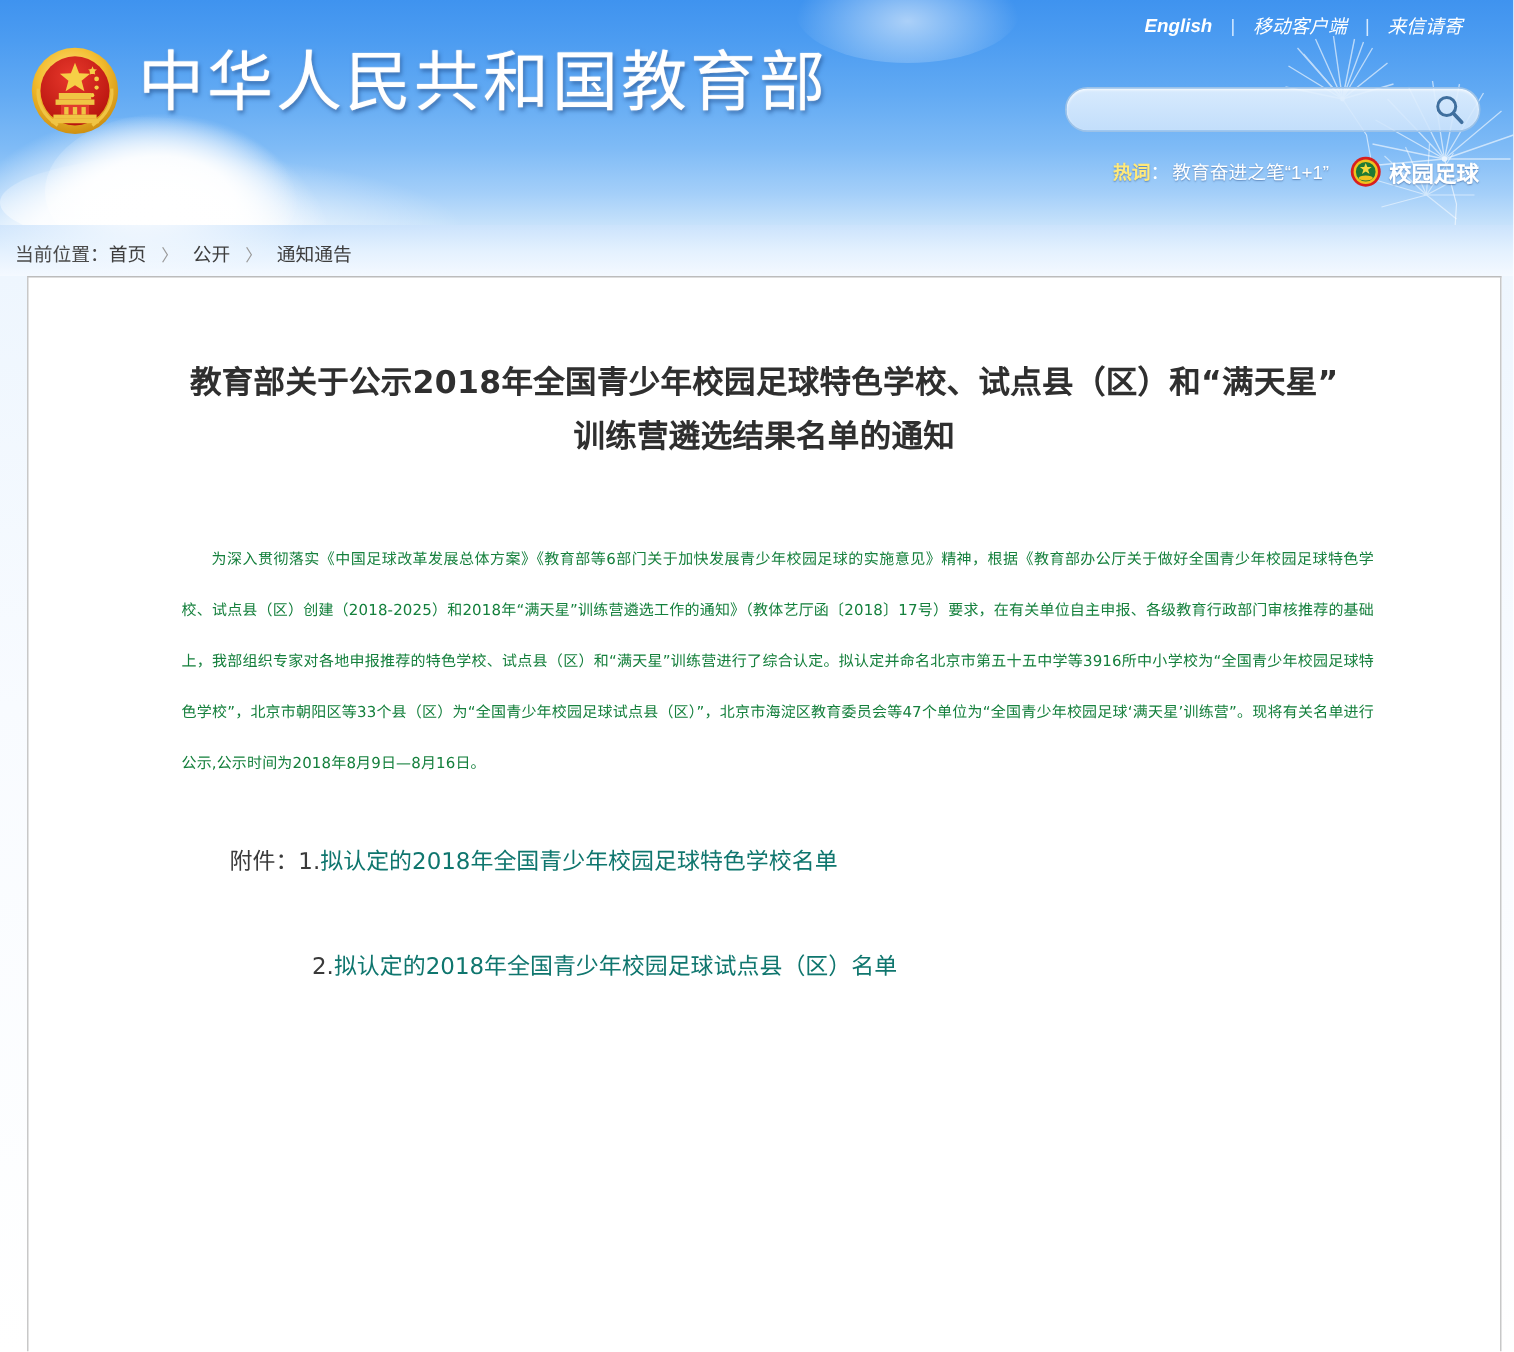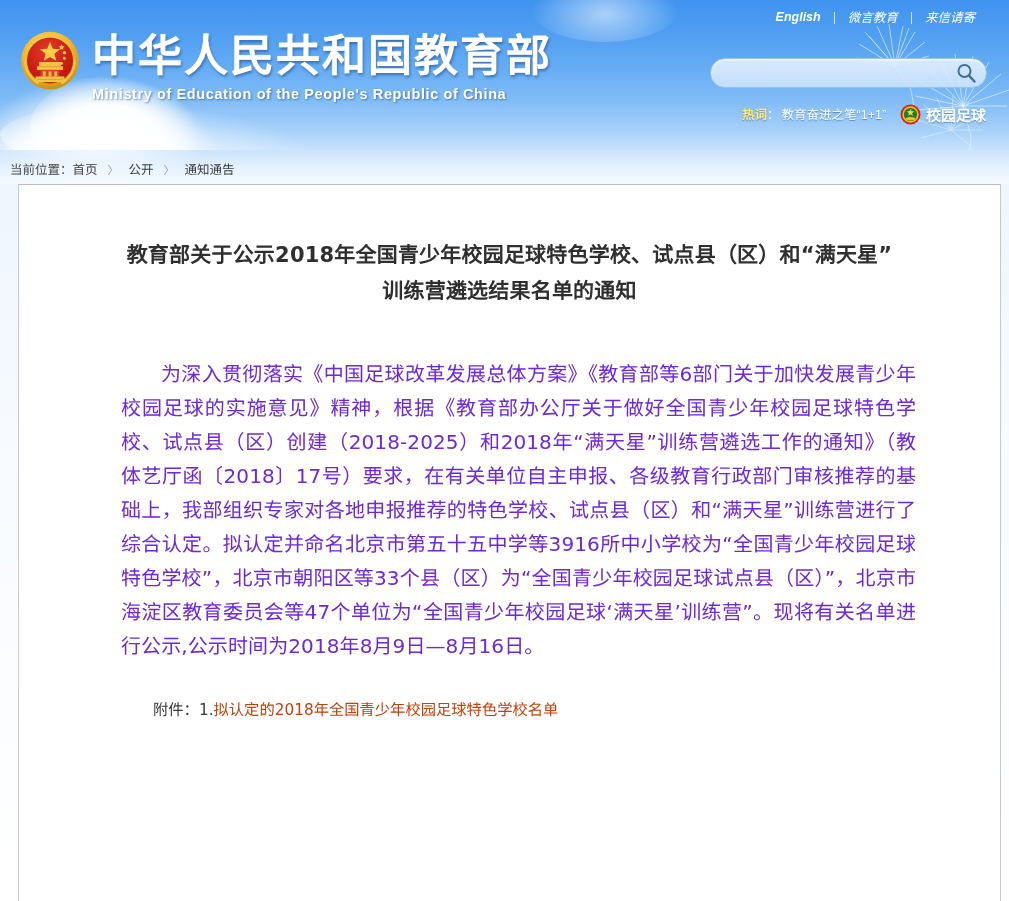--- a/index.html
+++ b/index.html
@@ -68,21 +68,21 @@
     position: absolute; left: 14px; top: 26px;
     width: 72px; height: 72px;
   }
 
   .site-title-wrap {
     position: absolute; left: 92px; top: 30px;
   }
   .site-title-cn {
     font-family: "DejaVu Sans", "Liberation Sans", sans-serif;
     font-size: 44px;
-    font-weight: bold;
+    font-weight: normal;
     letter-spacing: 2px;
     color: #ffffff;
     line-height: 52px;
     text-shadow: 1px 2px 3px rgba(20,60,120,.55), 0 0 1px rgba(255,255,255,.9);
     white-space: nowrap;
   }
   .site-title-en {
     margin-top: 4px;
     font-family: "Liberation Sans", sans-serif;
     font-size: 14.5px;
@@ -212,23 +212,23 @@
     color: #2f2f2f;
     letter-spacing: .2px;
   }
 
   .body-area {
     padding: 0 84px 0 102px;
   }
   .para {
     margin: 0;
     font-family: "DejaVu Sans", "Liberation Sans", sans-serif;
-    font-size: 20px;
+    font-size: 10px;
     line-height: 34px;
-    color: #6d28d9;
+    color: #15803d;
     text-align: justify;
     text-indent: 2em;
     letter-spacing: .1px;
   }
   .para.first { margin-top: 48px; }
   .para.second { margin-top: 30px; }
 
   .attach {
     margin-top: 30px;
     padding-left: 32px;
@@ -237,21 +237,21 @@
     font-family: "DejaVu Sans", "Liberation Sans", sans-serif;
     font-size: 15.3px;
     line-height: 34px;
     color: #3a3a3a;
     margin-bottom: 36px;
     white-space: nowrap;
   }
   .att-row:last-child { margin-bottom: 0; }
   .att-label { color: #3a3a3a; }
   .att-row a {
-    color: #c2410c;
+    color: #0f766e;
     text-decoration: none;
   }
   .att-indent { padding-left: 55px; }
 </style>
 </head>
 <body>
 
 <div class="header">
 
   <div class="cloud-top"></div>
@@ -346,27 +346,26 @@
     <rect x="56" y="63" width="4" height="7" fill="#f0c444"></rect>
     <rect x="30" y="70" width="40" height="4" fill="#f0c444"></rect>
     <rect x="28" y="74" width="44" height="4" fill="#f0c444"></rect>
 
     <path d="M16 46 Q14 66 34 80" stroke="#f0c444" stroke-width="3" fill="none"></path>
     <path d="M84 46 Q86 66 66 80" stroke="#f0c444" stroke-width="3" fill="none"></path>
   </svg>
 
   <div class="site-title-wrap">
     <div class="site-title-cn">中华人民共和国教育部</div>
-    <div class="site-title-en">Ministry of Education of the People's Republic of China</div>
   </div>
 
   <div class="toplinks">
     <a href="#">English</a>
     <span class="sep">|</span>
-    <a href="#">微言教育</a>
+    <a href="#">移动客户端</a>
     <span class="sep">|</span>
     <a href="#">来信请寄</a>
   </div>
 
   <div class="searchbox">
     <input type="text" value="" placeholder="" style="">
     <button class="search-btn">
       <svg width="22" height="22" viewBox="0 0 22 22">
         <circle cx="9.5" cy="9" r="6" fill="none" stroke="#3f6f9e" stroke-width="2"></circle>
         <line x1="14" y1="13.6" x2="19.5" y2="19.5" stroke="#3f6f9e" stroke-width="2.4" stroke-linecap="round"></line>
@@ -407,19 +406,22 @@
     <h1 class="doc-title">教育部关于公示2018年全国青少年校园足球特色学校、试点县（区）和“满天星”训练营遴选结果名单的通知</h1>
 
     <div class="body-area">
       <p class="para first">为深入贯彻落实《中国足球改革发展总体方案》《教育部等6部门关于加快发展青少年校园足球的实施意见》精神，根据《教育部办公厅关于做好全国青少年校园足球特色学校、试点县（区）创建（2018-2025）和2018年“满天星”训练营遴选工作的通知》（教体艺厅函〔2018〕17号）要求，在有关单位自主申报、各级教育行政部门审核推荐的基础上，我部组织专家对各地申报推荐的特色学校、试点县（区）和“满天星”训练营进行了综合认定。拟认定并命名北京市第五十五中学等3916所中小学校为“全国青少年校园足球特色学校”，北京市朝阳区等33个县（区）为“全国青少年校园足球试点县（区）”，北京市海淀区教育委员会等47个单位为“全国青少年校园足球‘满天星’训练营”。现将有关名单进行公示,公示时间为2018年8月9日—8月16日。</p>
 
       <div class="attach">
         <div class="att-row">
           <span class="att-label">附件：</span><span class="att-label">1.</span><a href="#">拟认定的2018年全国青少年校园足球特色学校名单</a>
         </div>
         <div class="att-row att-indent">
+          <span class="att-label">2.</span><a href="#">拟认定的2018年全国青少年校园足球试点县（区）名单</a>
+        </div>
+        <div class="att-row att-indent">
           
         </div>
       </div>
     </div>
 
   </div>
 </div>
 
 </body></html>

